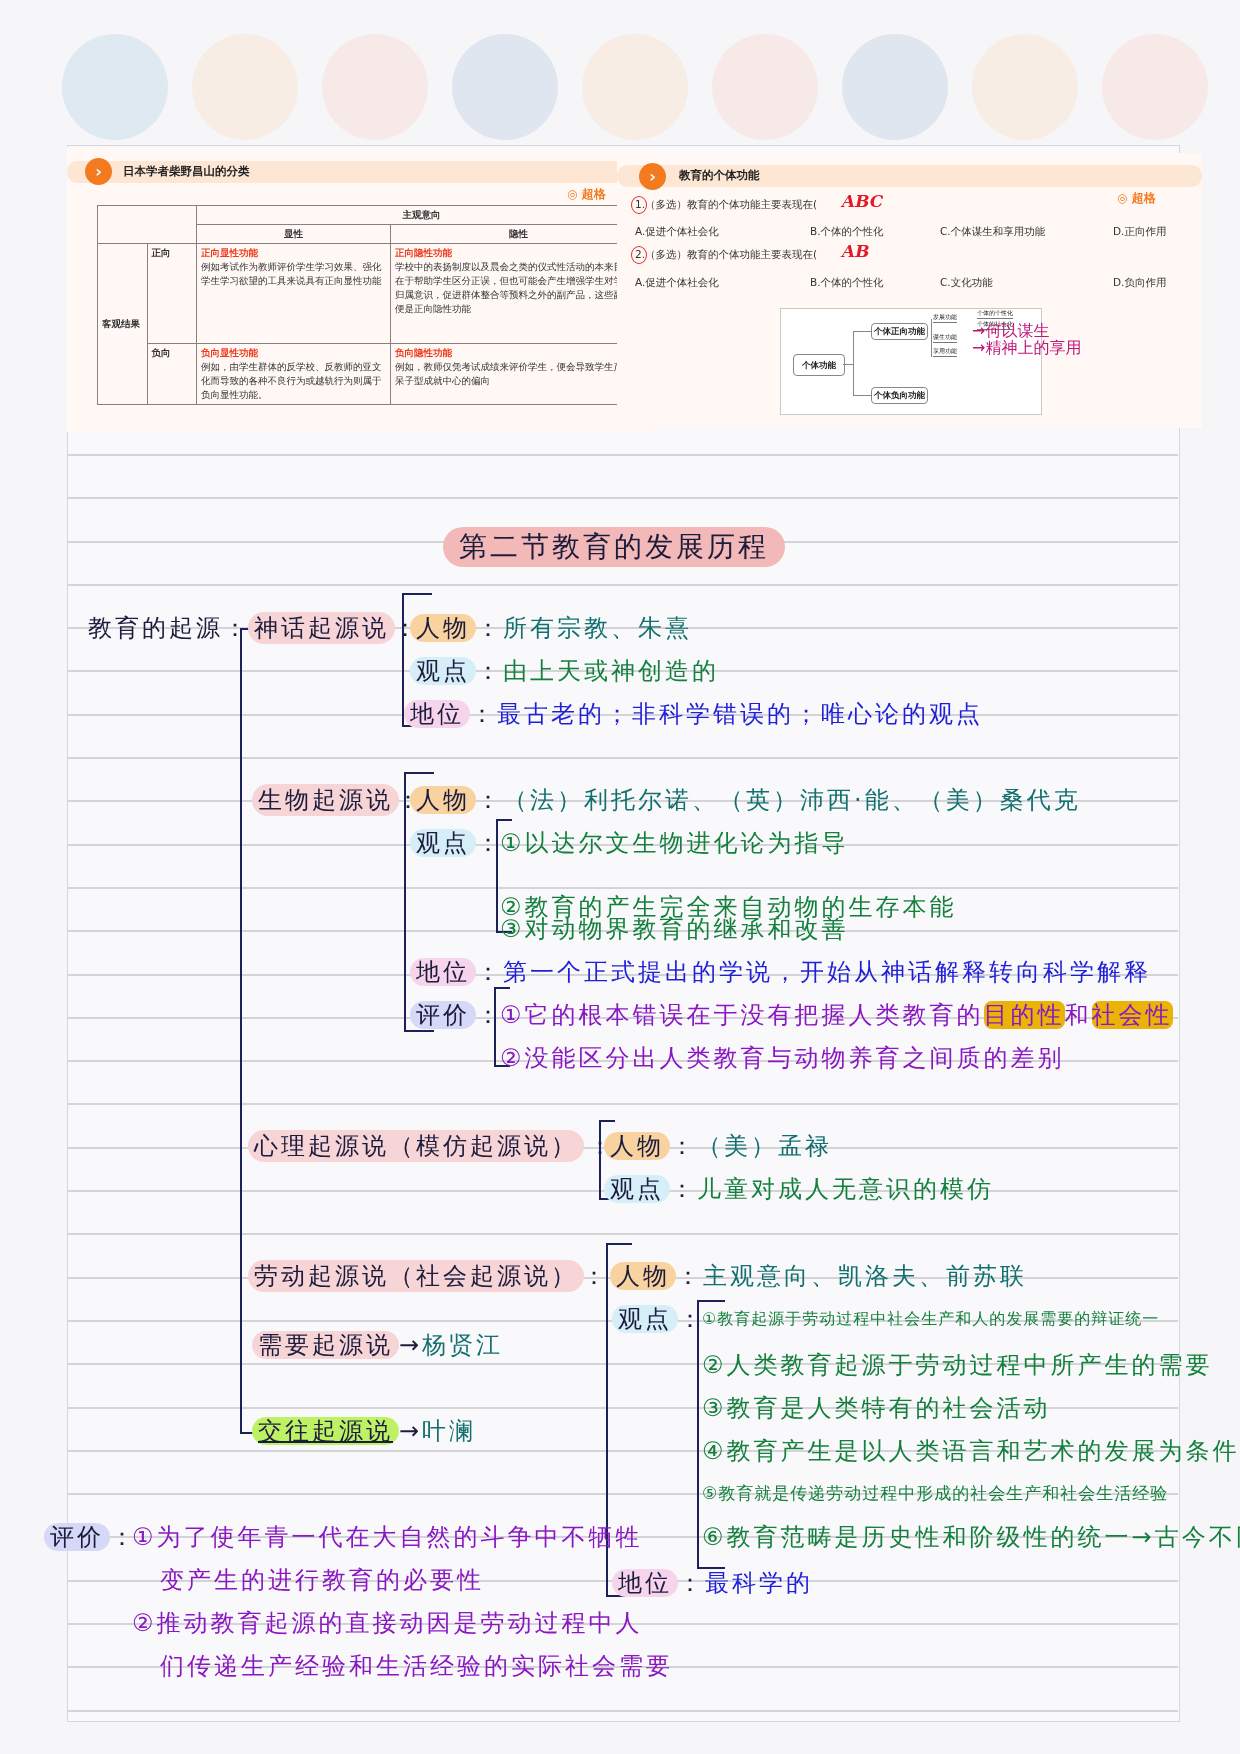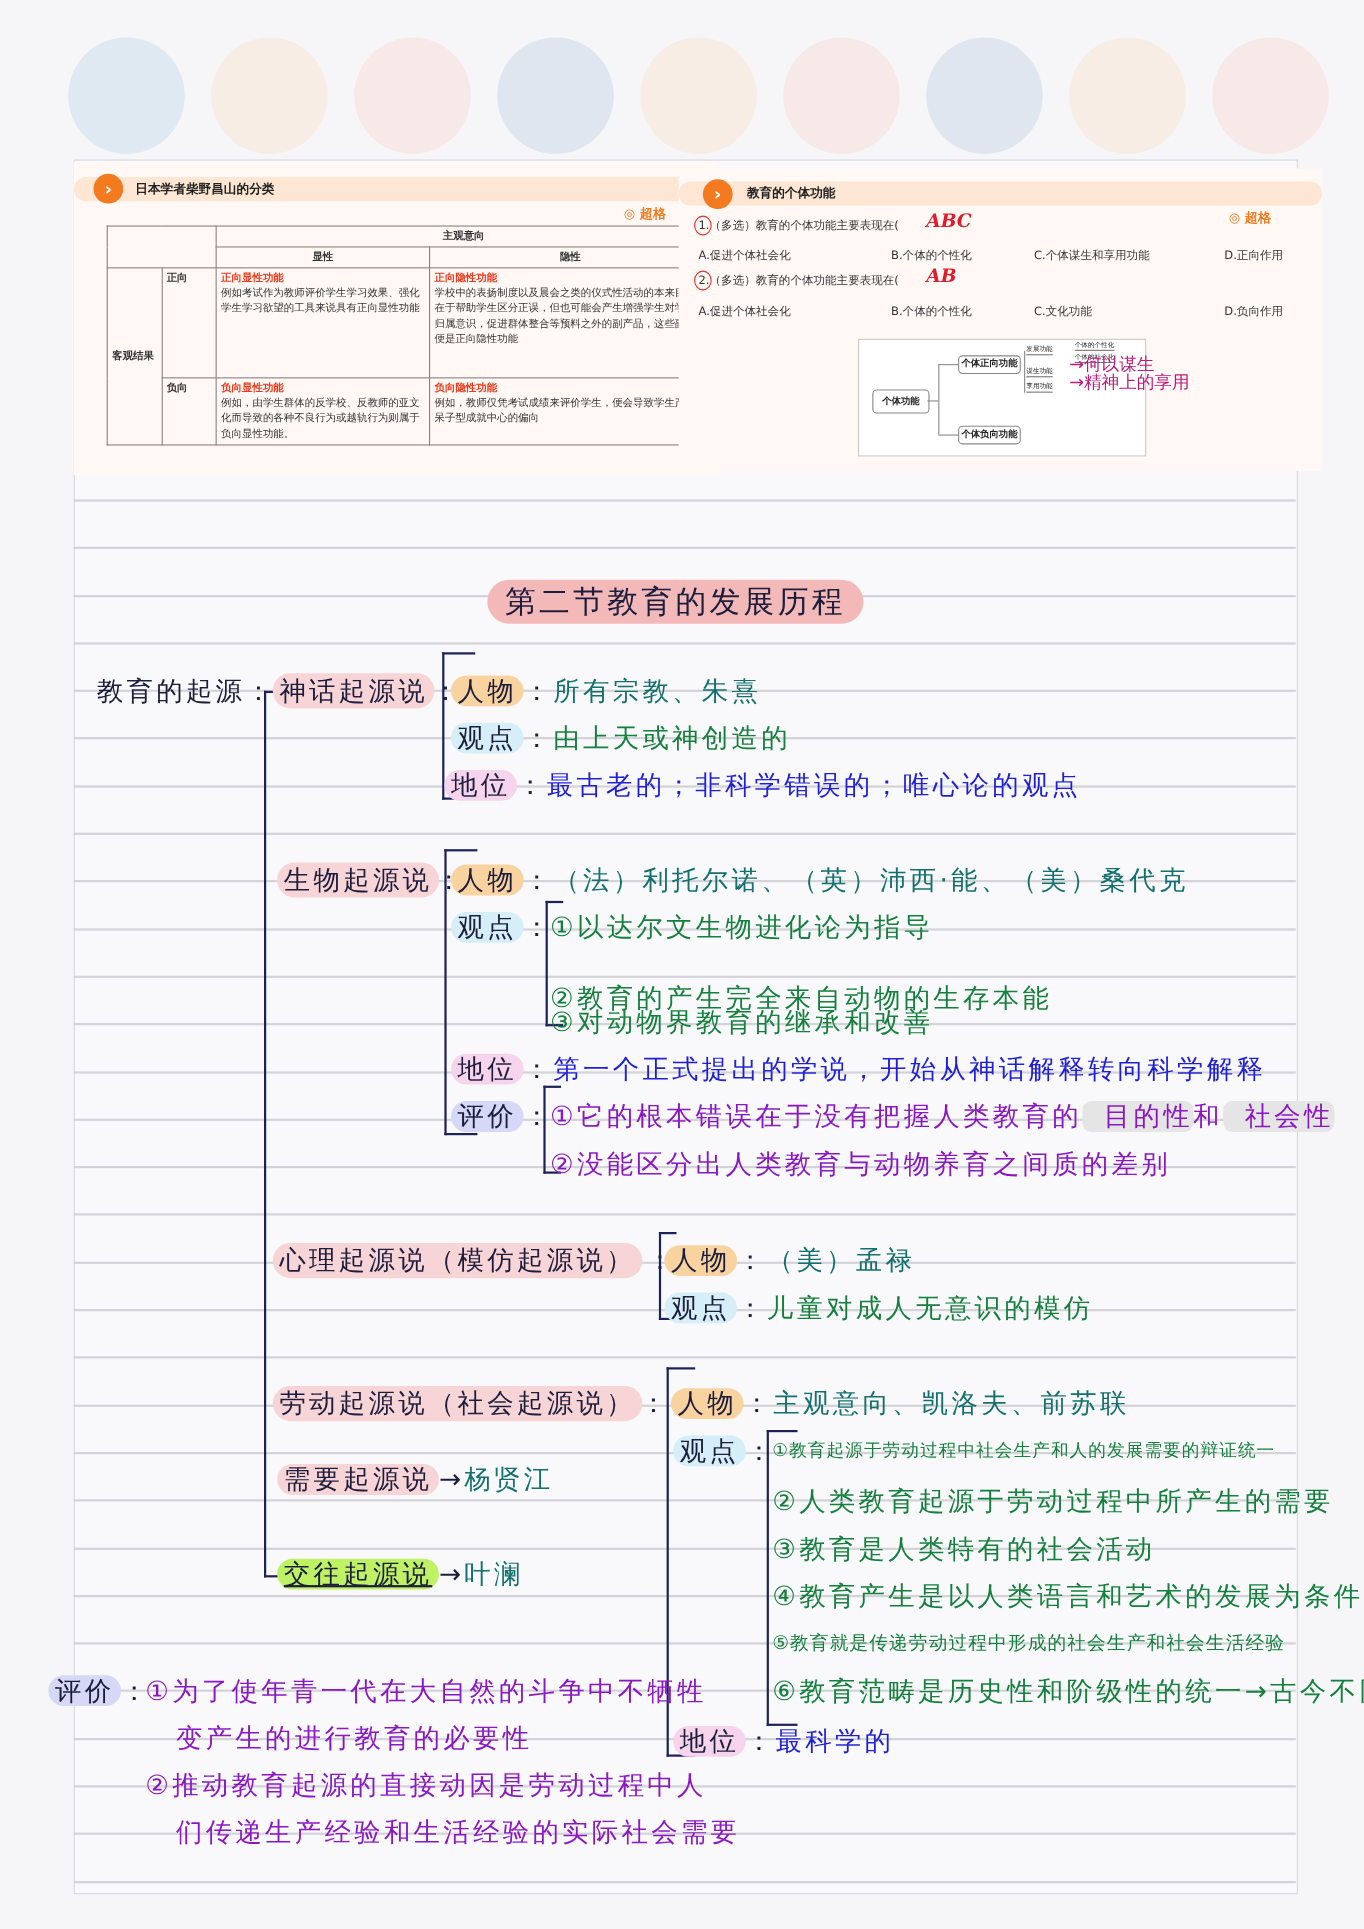--- a/index.html
+++ b/index.html
@@ -35,21 +35,21 @@
   .hw { position:absolute; white-space:nowrap; font-size:24px; letter-spacing:3px; color:#1c1c3c;
         font-family:"DejaVu Sans",sans-serif;margin-top:12px; }
   .pill { border-radius:16px; padding:0 6px; }
   .bracket { position:absolute; border-left:2px solid #1c2159; border-top:2px solid #1c2159;
              border-bottom:2px solid #1c2159; width:28px; }
   .vline { position:absolute; width:2px; background:#1c2159; }
   .teal { color:#13706f; }
   .mag { color:#15803d; }
   .blue { color:#1f1fd8; }
   .purp { color:#8a17c2; }
-  .hl { background:#e5e5e5; border-radius:8px;padding-left:20px; }
+  .hl { background:#eab308; border-radius:8px; }
 </style>
 </head>
 <body>
 
 <div>
   <div class="dot" style="left: 62px; background: rgb(223, 233, 242);"></div>
   <div class="dot" style="left: 192px; background: rgb(247, 237, 229);"></div>
   <div class="dot" style="left: 322px; background: rgb(247, 233, 231);"></div>
   <div class="dot" style="left: 452px; background: rgb(223, 230, 240);"></div>
   <div class="dot" style="left: 582px; background: rgb(247, 237, 229);"></div>

